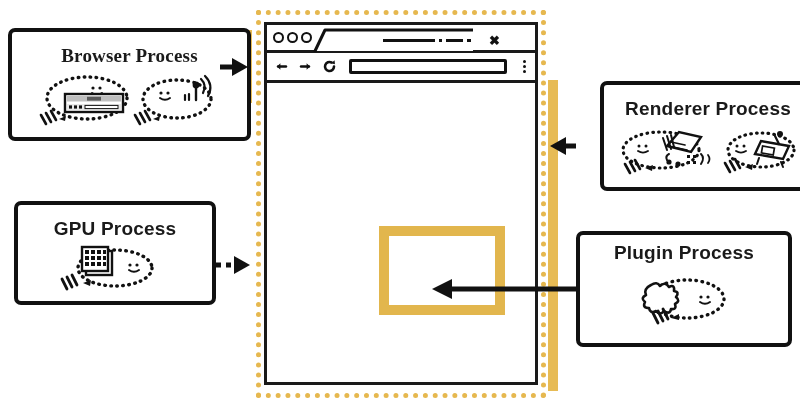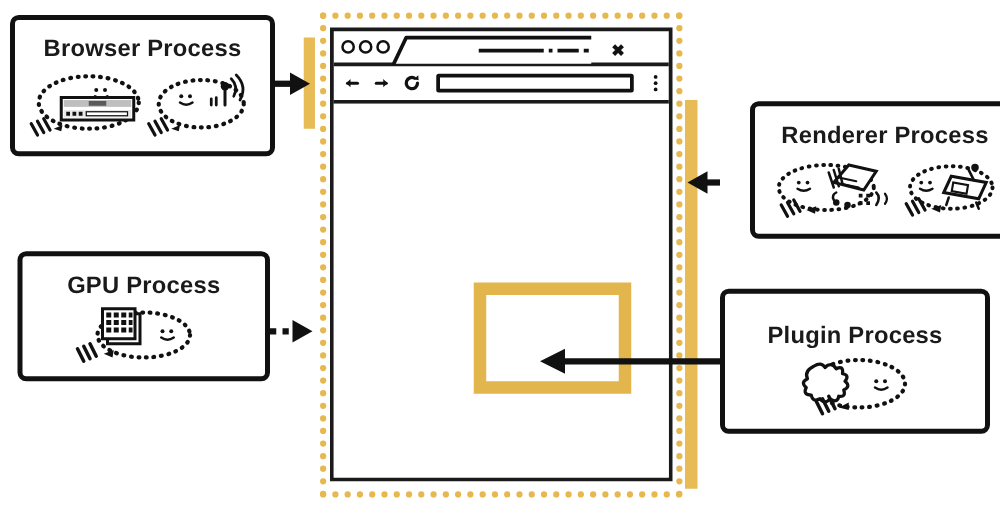--- a/index.html
+++ b/index.html
@@ -46,24 +46,24 @@
   }
   .proc-art {
     flex: 1;
     width: 100%;
     display: flex;
     align-items: center;
     justify-content: center;
   }
   .proc-art svg { display: block; overflow: visible; }
 
-  #box-browser  { left: 8px;   top: 12px;  width: 212px; height: 113px; padding-top: 14px; }
+  #box-browser  { left: 8px;   top: 28px;  width: 243px; height: 113px; padding-top: 14px; font-family: Liberation Serif, serif; }
   #box-gpu      { left: 14px;  top: 201px; width: 202px; height: 104px; padding-top: 14px; justify-content: center; }
   #box-renderer { left: 576px; top: 81px;  width: 216px; height: 110px; padding-top: 14px; margin-left: 24px; }
-  #box-plugin   { left: 576px; top: 231px; width: 216px; height: 116px; padding-top: 24px; }
+  #box-plugin   { left: 576px; top: 231px; width: 216px; height: 116px; padding-top: 8px; }
 
   
   #dotted-boundary {
     position: absolute;
     left: 256px; top: 10px;
     width: 290px; height: 388px;
     box-sizing: border-box;
     border: 5px dotted #E6B84F;
     z-index: 2;
   }

